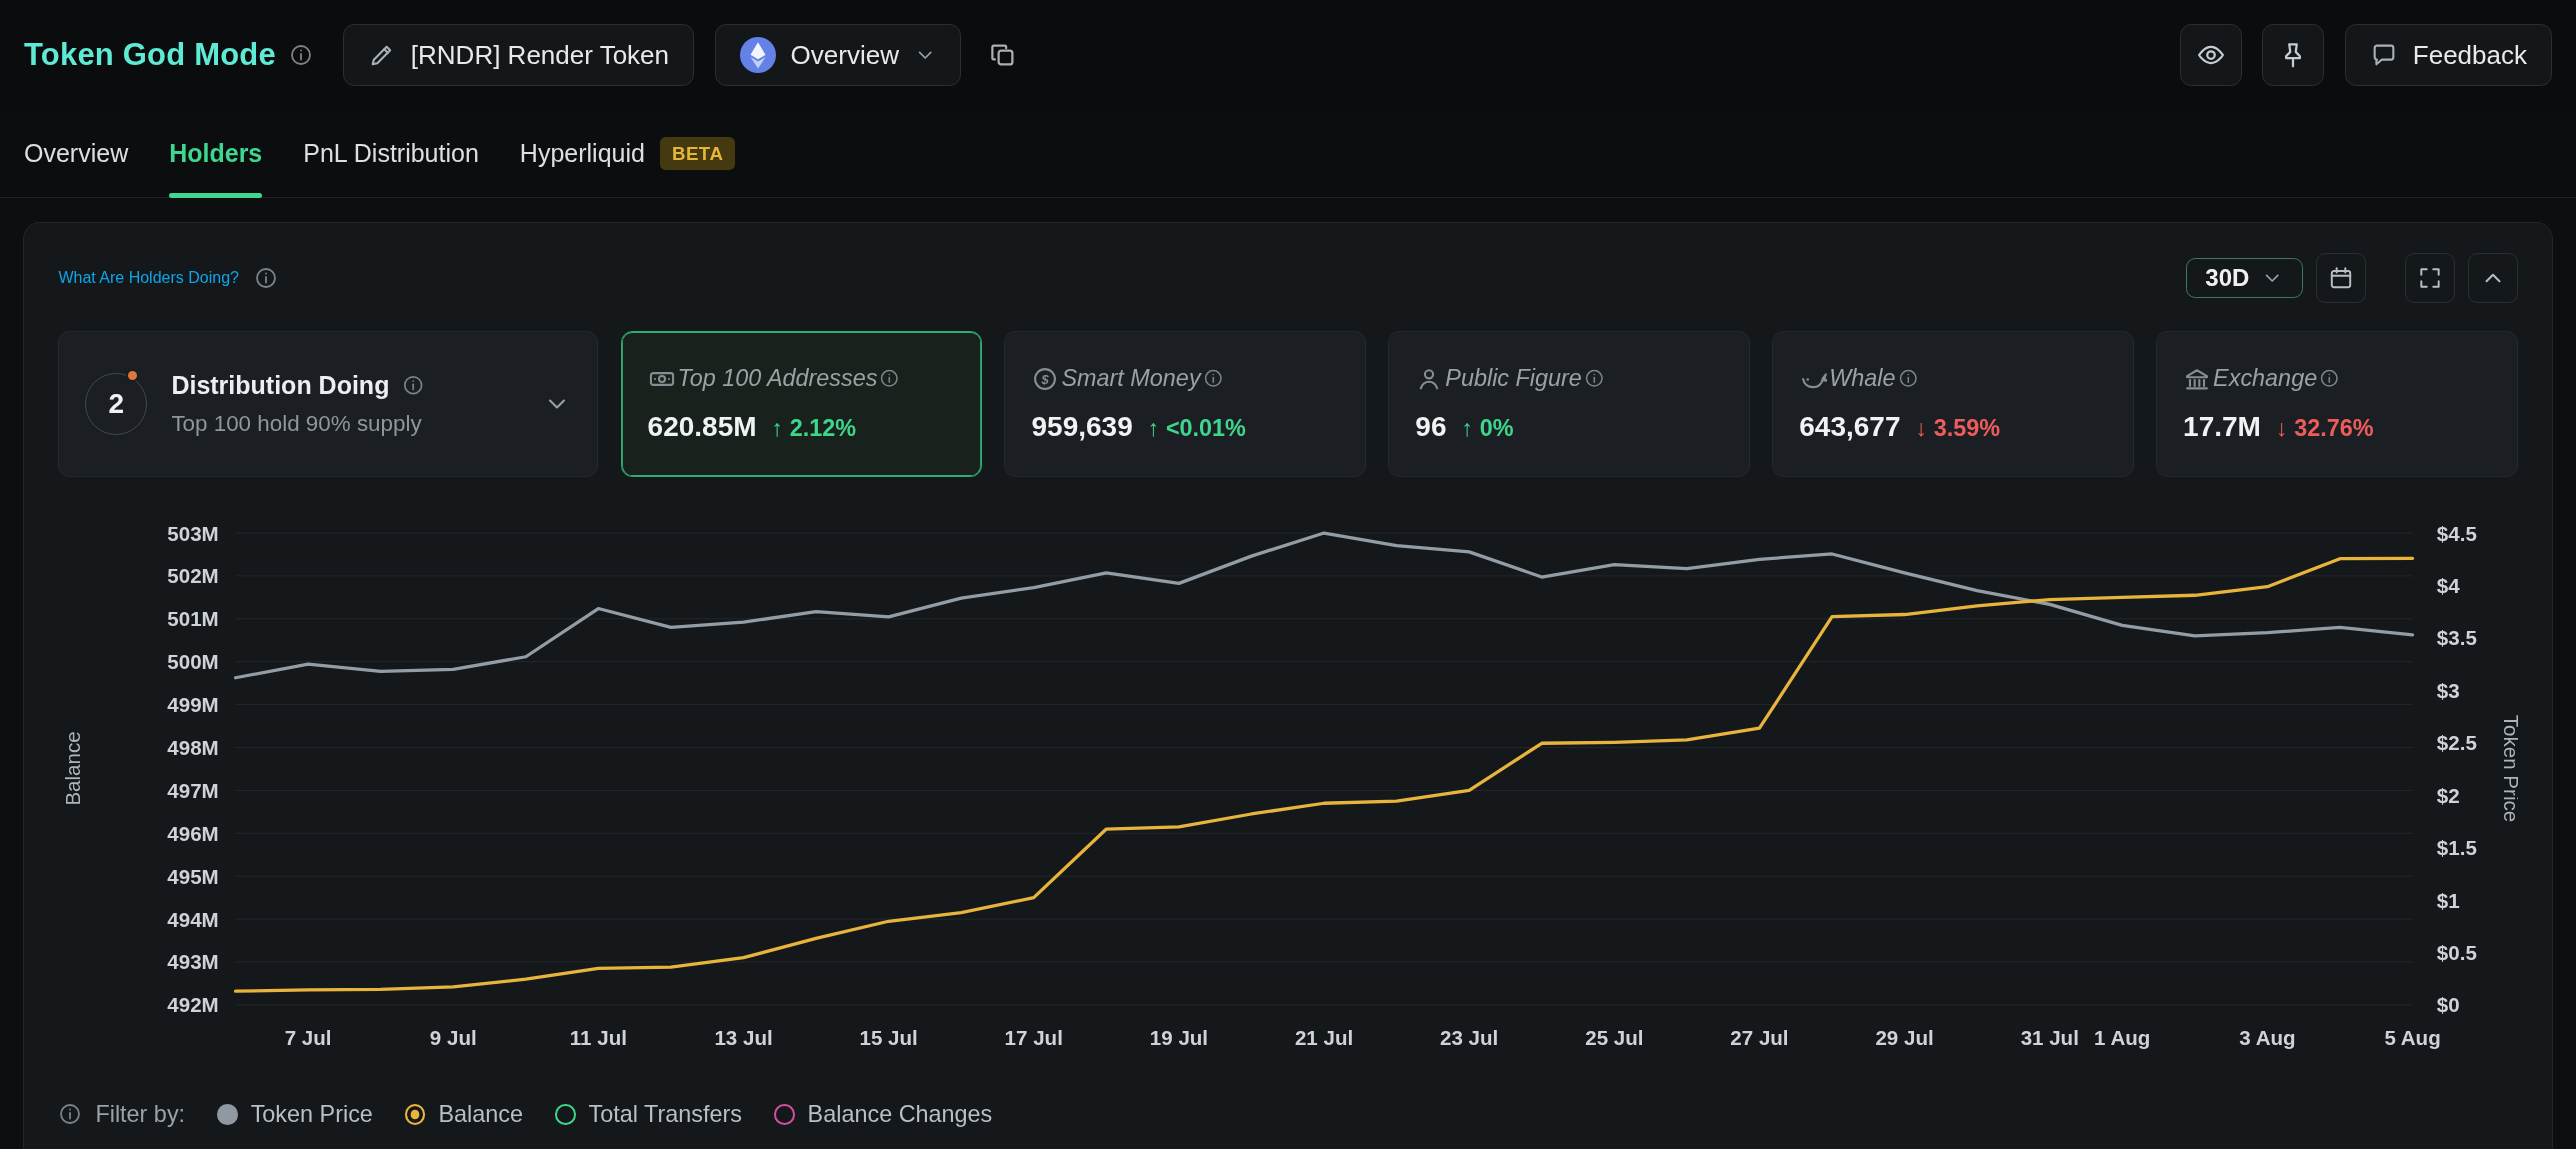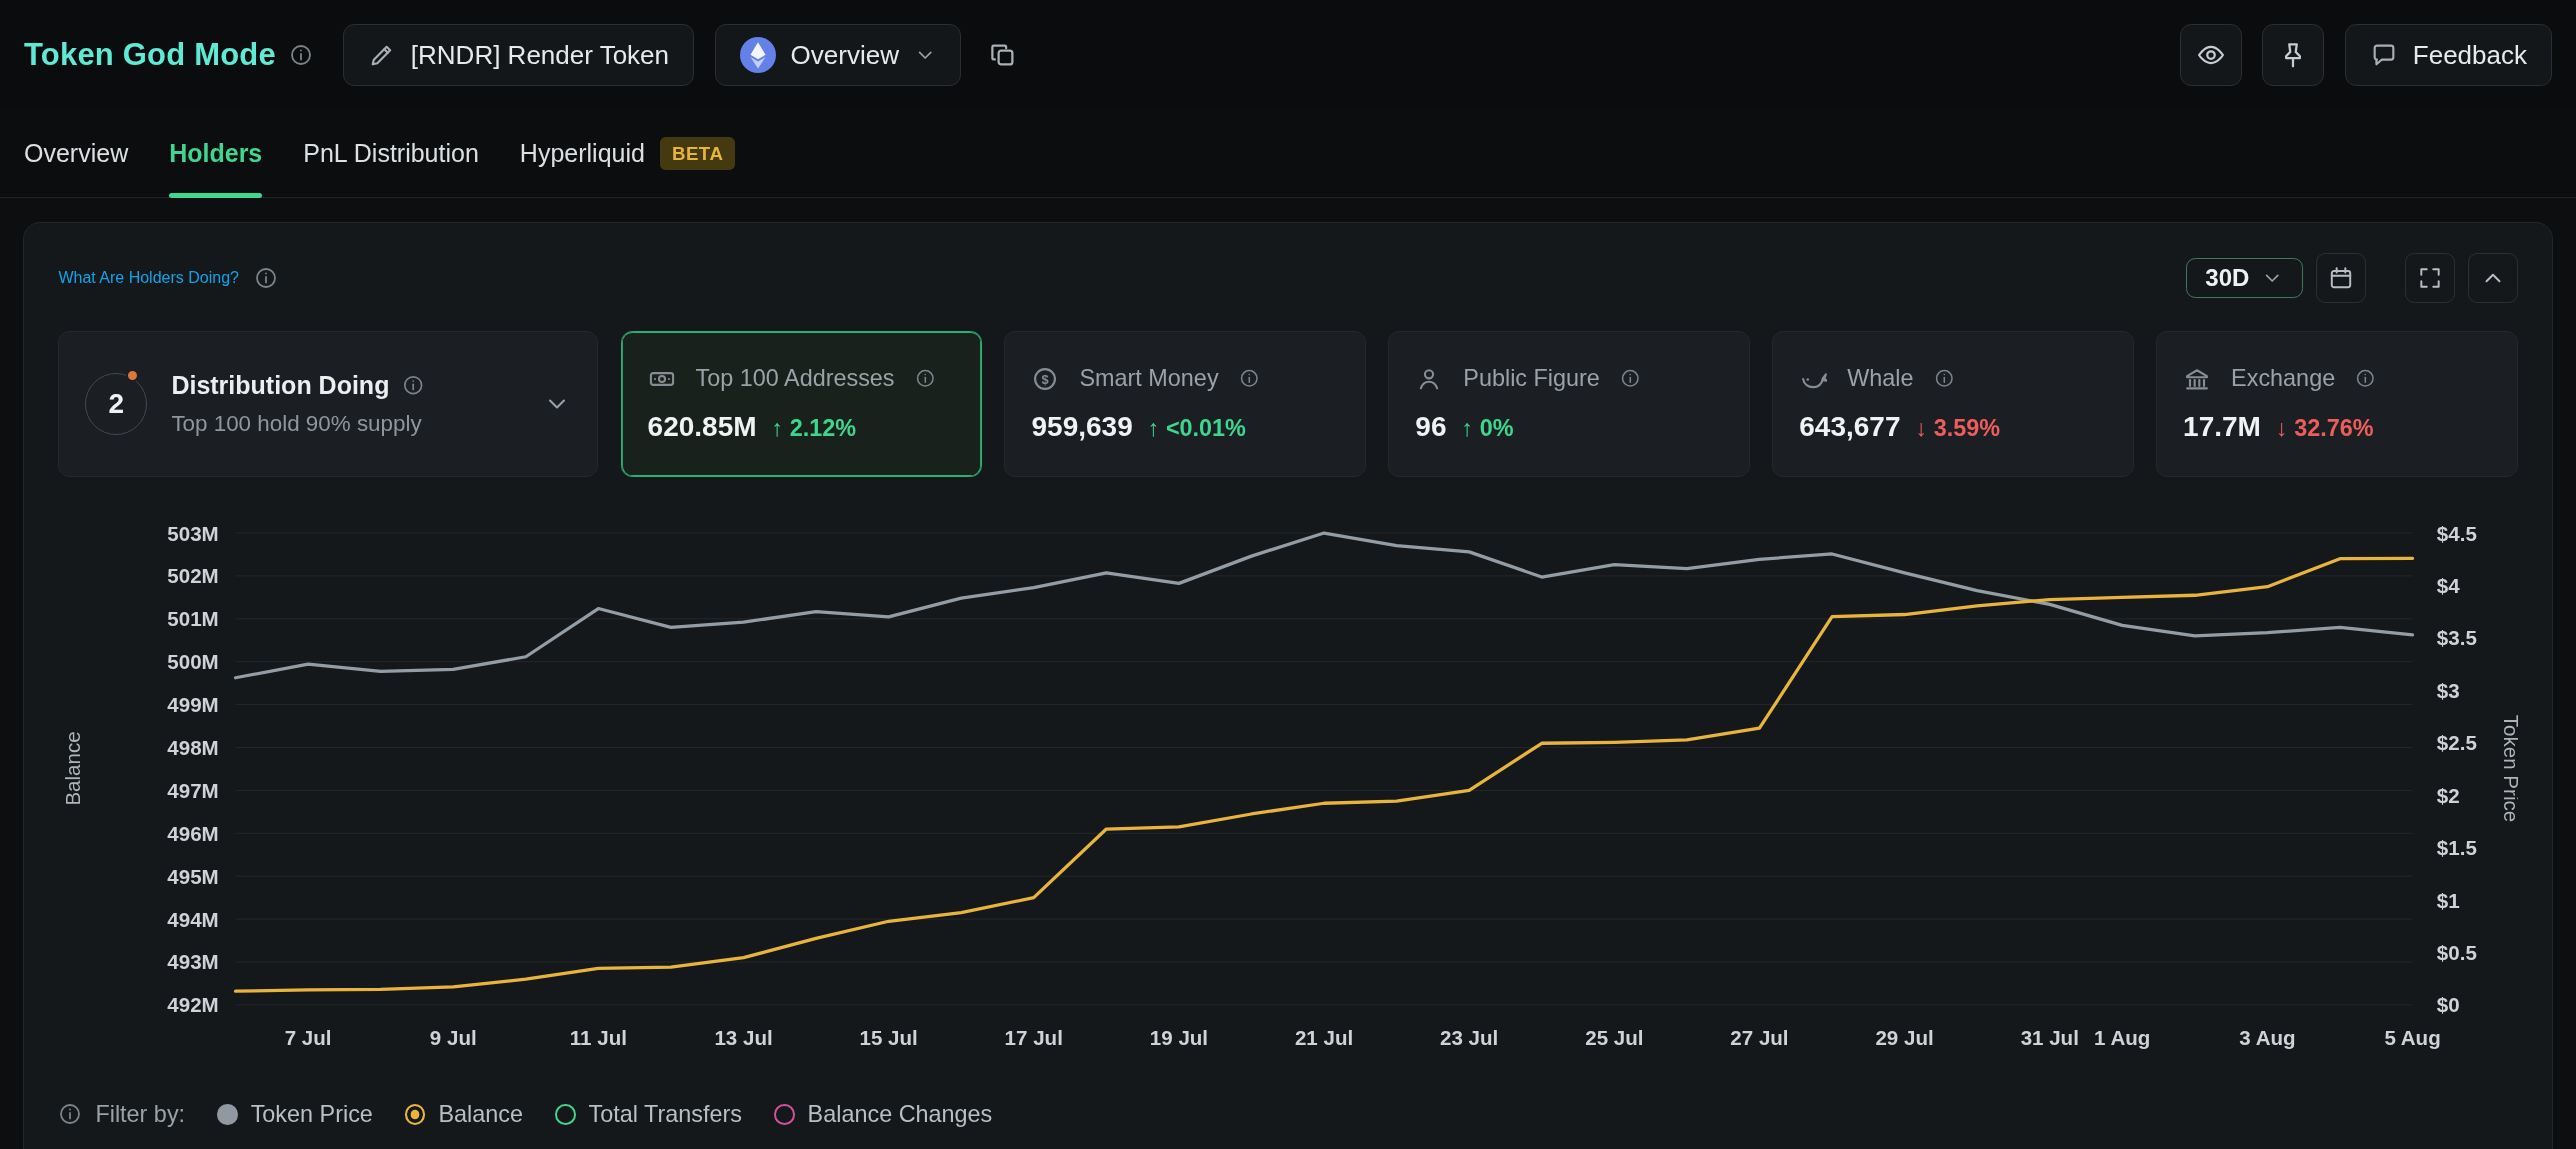--- a/index.html
+++ b/index.html
@@ -101,21 +101,21 @@
   .dist-text { display:flex; flex-direction:column; gap:11.2px; flex:1; }
   .dist-title-row { display:flex; align-items:center; gap:13px; font-size:25px; font-weight:700; color:#eceef0; }
   .dist-sub { font-size:22.4px; color:#8f969c; }
   .dist-chevron { width:28px; height:28px; color:#9aa1a7; }
 
   .card.metric { flex:1; display:flex; flex-direction:column; justify-content:center; gap:18.7px; cursor:pointer; }
   .card.metric.selected {
     border-color:#2fae72; box-shadow:inset 0 0 0 0.9px #2fae72;
     background:#19211d;
   }
-  .m-title-row { display:flex; align-items:center; gap:20px; font-size:23.4px; color:#9aa1a7; }
+  .m-title-row { display:flex; align-items:center; gap:2px; font-size:23.4px; color:#9aa1a7;font-style:italic; }
   .m-title-row .m-ic { width:28px; height:28px; color:#868d93; }
   .m-title-row .info-i { width:20.6px; height:20.6px; }
   .m-value-row { display:flex; align-items:baseline; gap:15px; }
   .m-value { font-size:28px; font-weight:700; color:#f0f2f4; }
   .change { font-size:23.4px; font-weight:700; }
   .change.up { color:#3ed68c; }
   .change.down { color:#ee5c5c; }
 
   
   .chart-wrap { margin-top:28px; }

